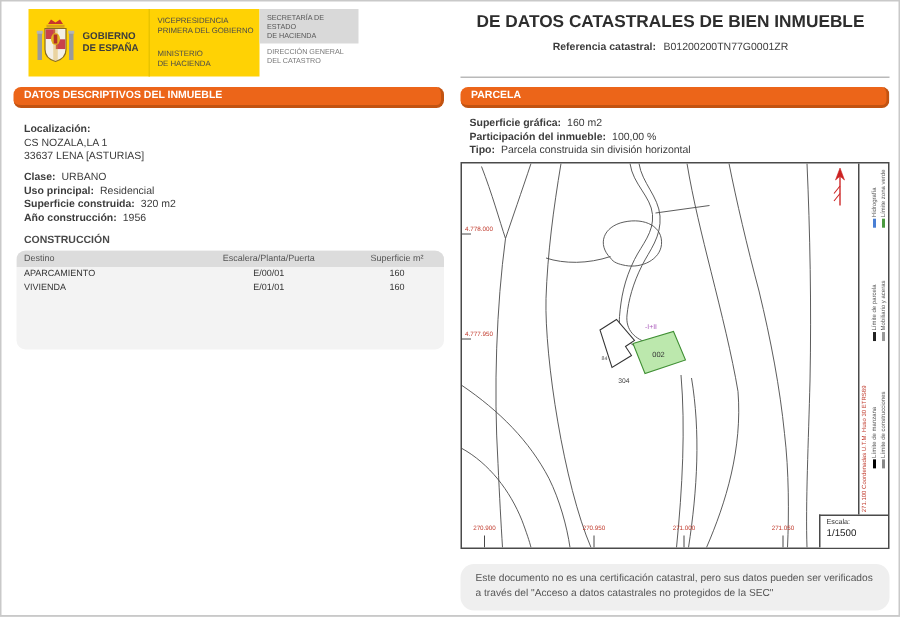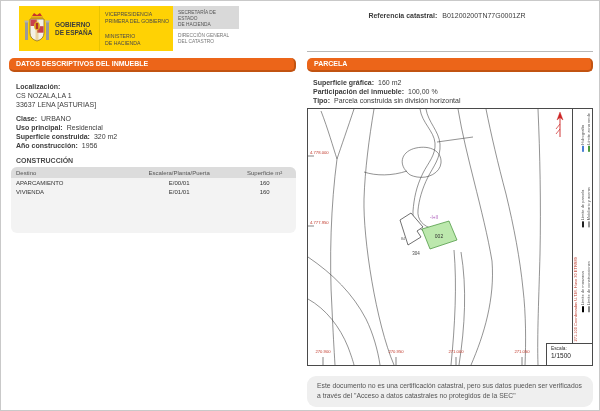--- a/index.html
+++ b/index.html
@@ -118,20 +118,21 @@
   <div class="abs gray-box">
     <div>SECRETARÍA DE ESTADO</div>
     <div>DE HACIENDA</div>
   </div>
   <div class="abs dir-box">
     <div>DIRECCIÓN GENERAL</div>
     <div>DEL CATASTRO</div>
   </div>
 
   <div class="abs title-wrap">
+    <div class="title-line">DE DATOS CATASTRALES DE BIEN INMUEBLE</div>
     <div class="ref-line">
       <span class="lbl">Referencia catastral:</span><span>B01200200TN77G0001ZR</span>
     </div>
   </div>
   <div class="abs title-rule"></div>
 
   <div class="abs section-bar bar-left">DATOS DESCRIPTIVOS DEL INMUEBLE</div>
 
   <div class="line bold" style="top:82px">Localización:</div>
   <div class="line" style="top:91px">CS NOZALA,LA 1</div>

